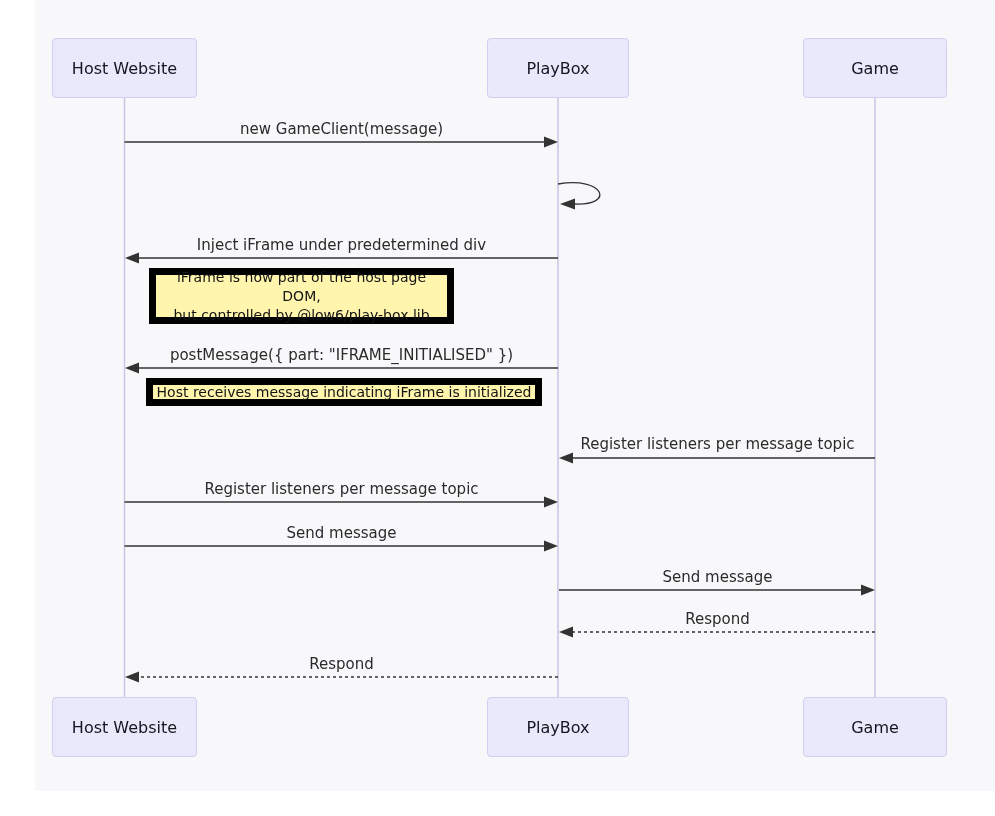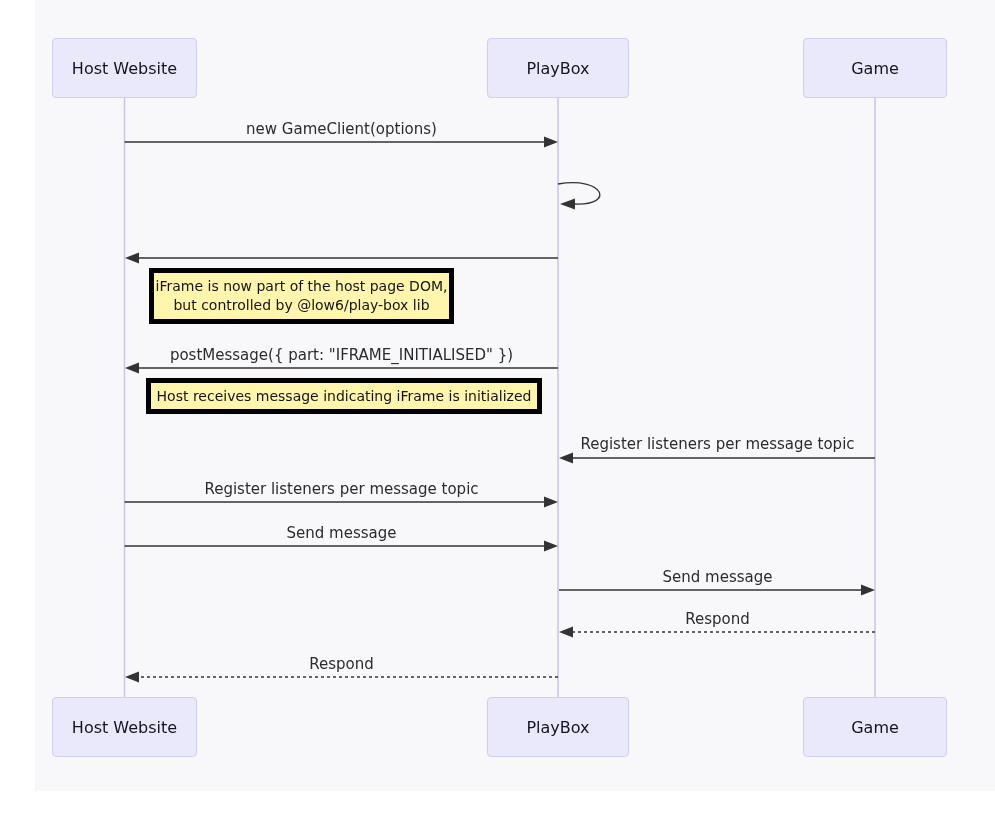--- a/index.html
+++ b/index.html
@@ -23,27 +23,27 @@
   }
   .actor.bottom{top:697px;}
   .msg-label{
     position:absolute;text-align:center;font-size:15px;color:#2b2b2b;
     white-space:nowrap;line-height:20px;height:20px;
   }
   .span-hp{left:120px;width:435px;}
   .span-pg{left:555px;width:317px;}
   .span-self{left:414px;width:280px;}
   .note{
-    position:absolute;background:#fff5ad;border:5px solid #000000;
+    position:absolute;background:#fff5ad;border:7px solid #000000;
     display:flex;align-items:center;justify-content:center;
     text-align:center;font-size:14px;color:#141414;line-height:19px;
     white-space:pre-line;box-sizing:border-box;
   }
   .note1{left:145px;top:268px;width:305px;height:56px;}
-  .note2{left:142px;top:378px;width:396px;height:36px;}
+  .note2{left:142px;top:378px;width:396px;height:28px;}
 </style>
 </head>
 <body>
 
 <div class="canvas"></div>
 
 <div class="stage">
 
   <svg class="wires" viewBox="0 0 995 816">
     <g stroke="#c8c4e6" stroke-width="1.5">
@@ -86,21 +86,22 @@
   </svg>
 
   <div class="actor" style="left:48px;top:38px;width:145px;">Host Website</div>
   <div class="actor" style="left:483px;top:38px;width:142px;">PlayBox</div>
   <div class="actor" style="left:799px;top:38px;width:144px;">Game</div>
 
   <div class="actor bottom" style="left:48px;width:145px;">Host Website</div>
   <div class="actor bottom" style="left:483px;width:142px;">PlayBox</div>
   <div class="actor bottom" style="left:799px;width:144px;">Game</div>
 
-  <div class="msg-label span-hp" style="top:119px;">new GameClient(options)</div>
+  <div class="msg-label span-hp" style="top:119px;">new GameClient(message)</div>
+  <div class="msg-label span-hp" style="top:235px;">Inject iFrame under predetermined div</div>
   <div class="msg-label span-hp" style="top:345px;">postMessage({ part: "IFRAME_INITIALISED" })</div>
   <div class="msg-label span-pg" style="top:434px;">Register listeners per message topic</div>
   <div class="msg-label span-hp" style="top:479px;">Register listeners per message topic</div>
   <div class="msg-label span-hp" style="top:523px;">Send message</div>
   <div class="msg-label span-pg" style="top:567px;">Send message</div>
   <div class="msg-label span-pg" style="top:609px;">Respond</div>
   <div class="msg-label span-hp" style="top:654px;">Respond</div>
 
   <div class="note note1">iFrame is now part of the host page DOM,
 but controlled by @low6/play-box lib</div>

